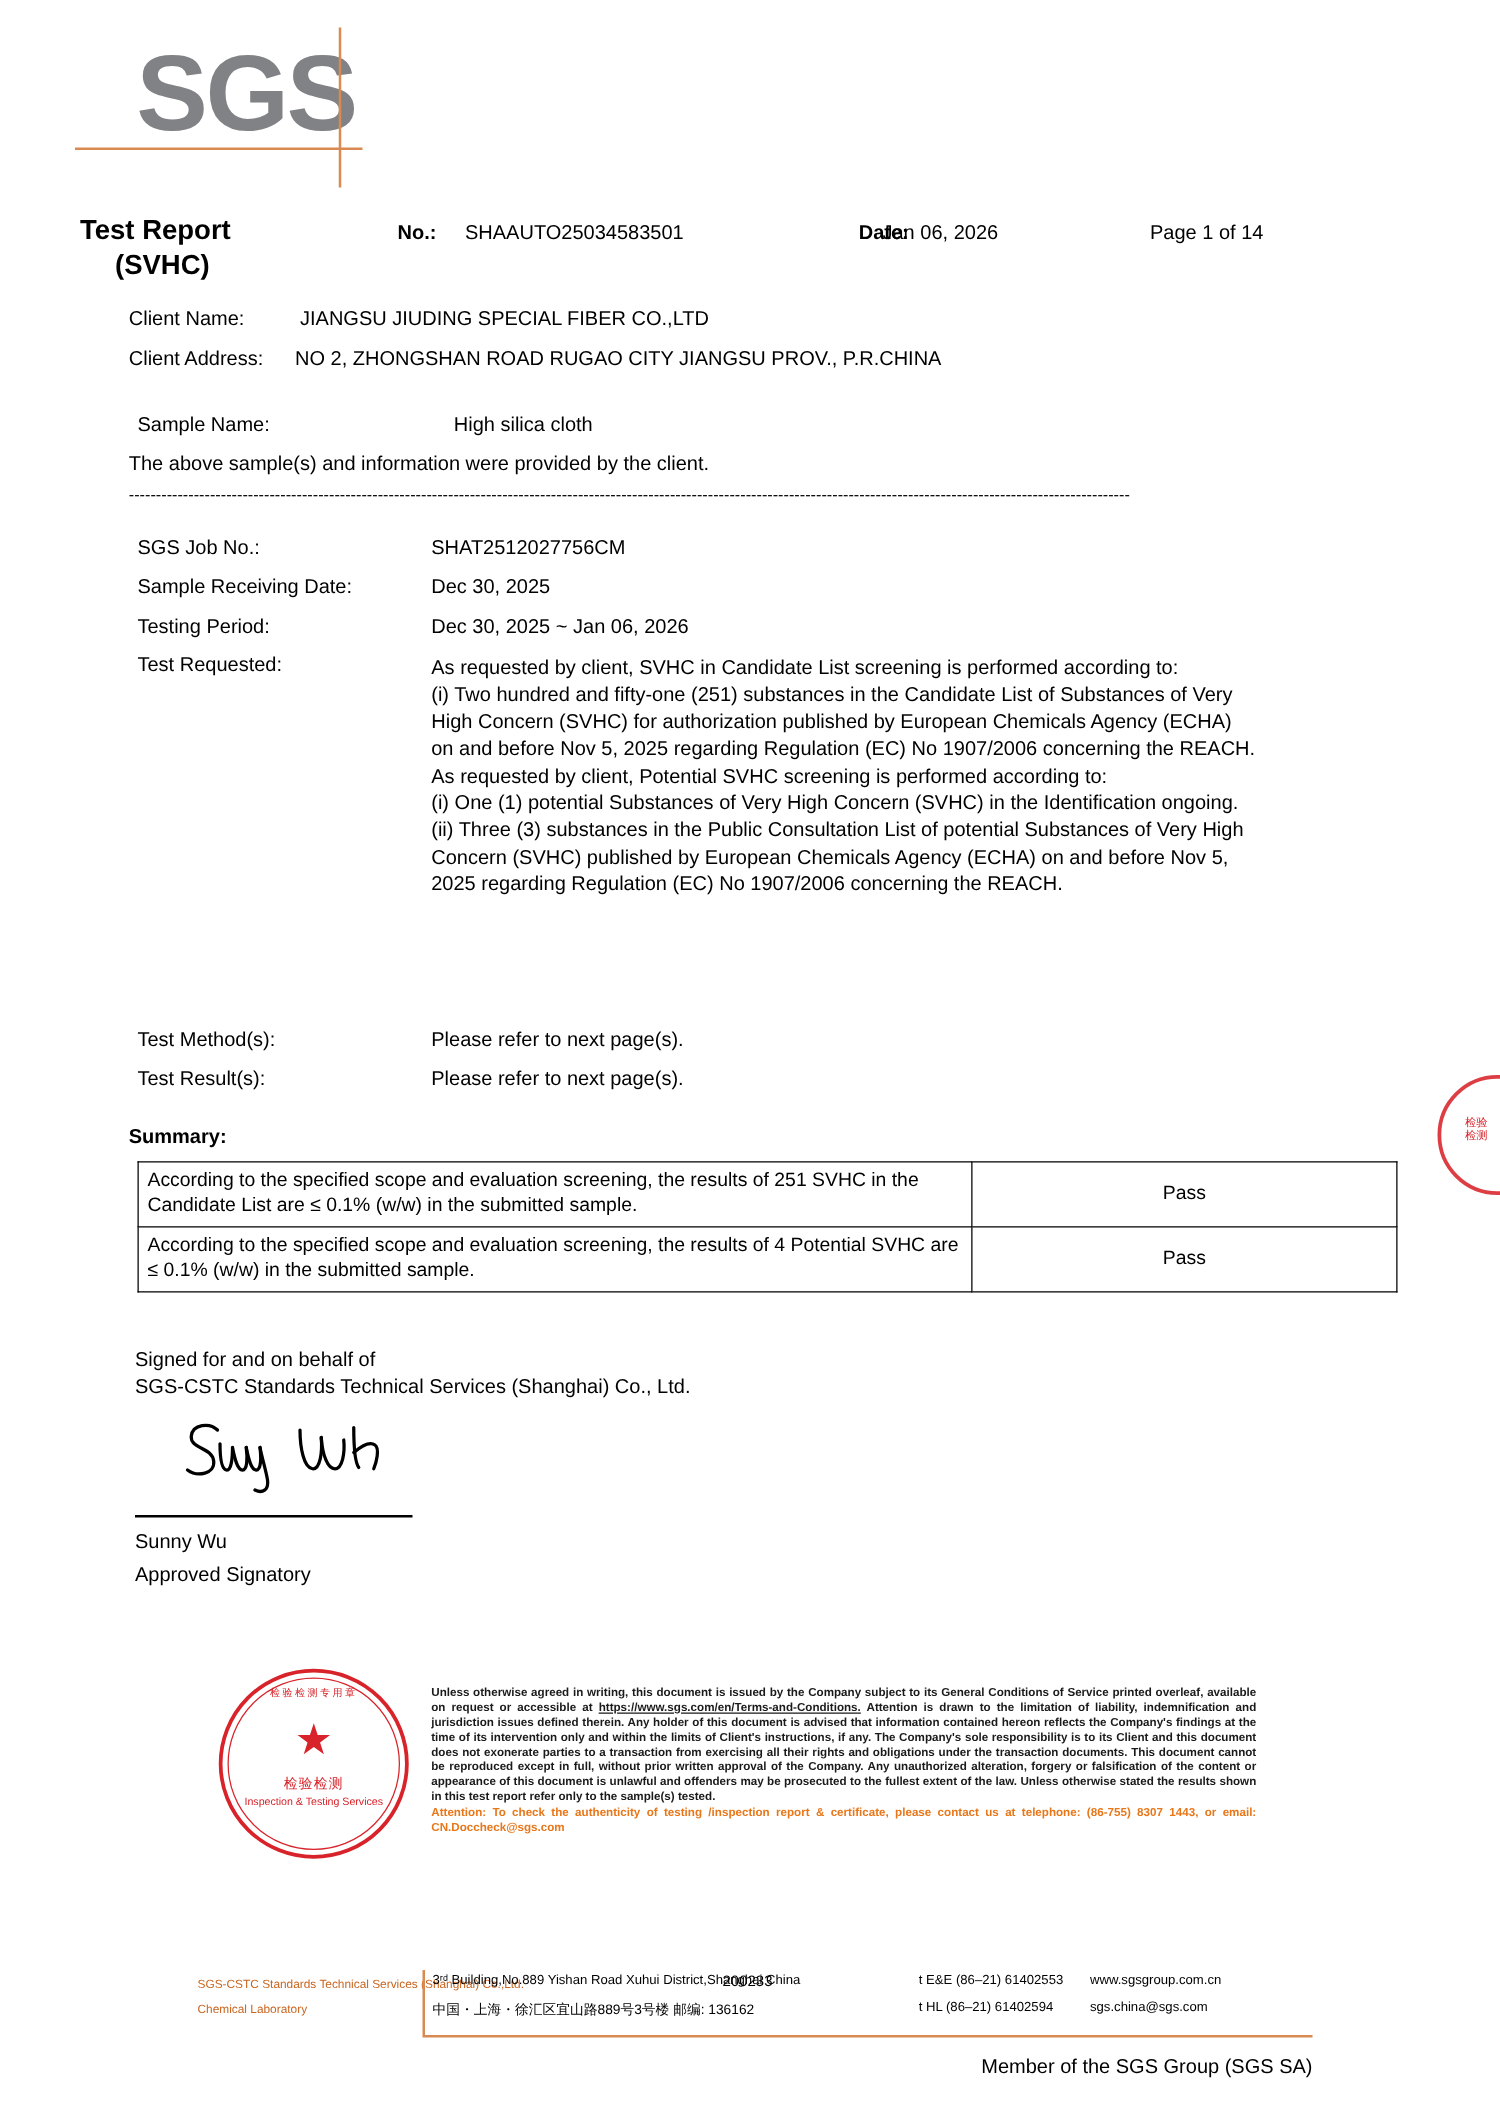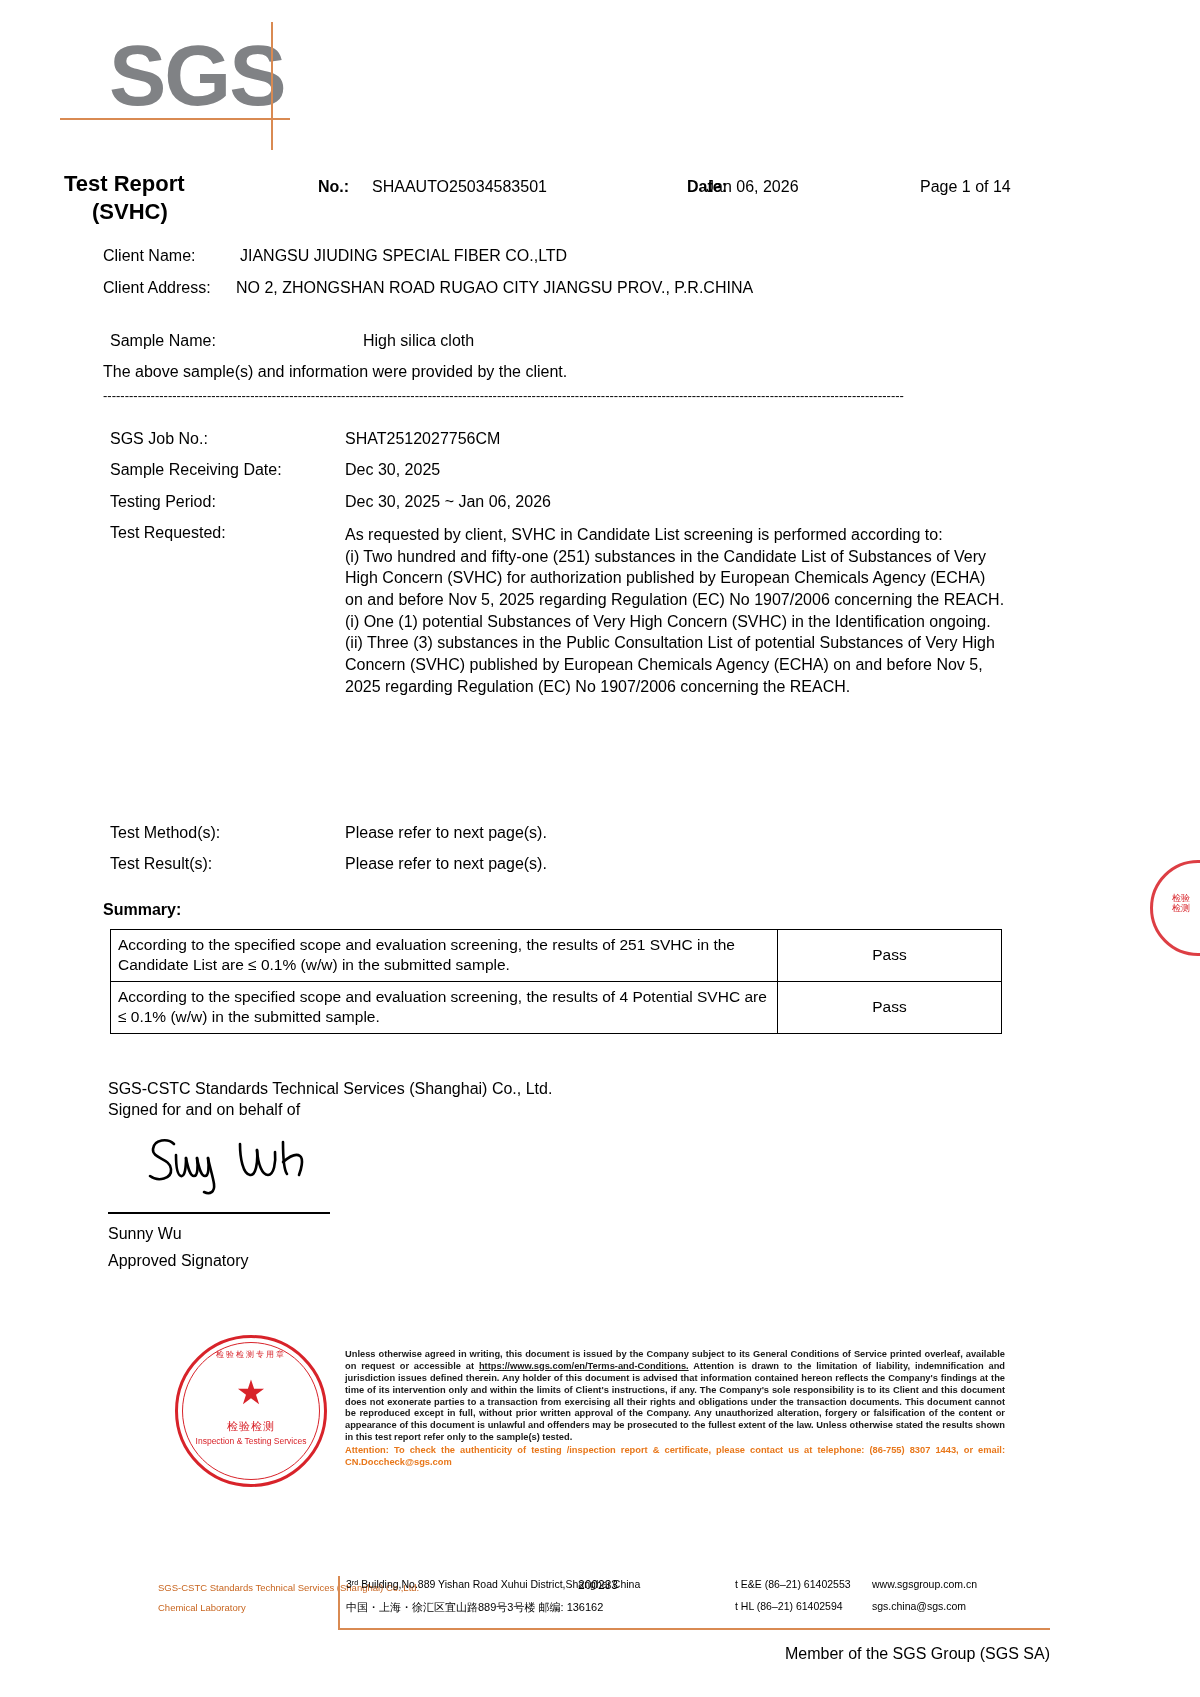--- a/index.html
+++ b/index.html
@@ -93,21 +93,21 @@
   .tr-v { left: 345px; top: 855px; }
 
   .summary-h {
     position: absolute; left: 103px; top: 901px;
     font-size: 16px; font-weight: bold;
   }
 
   
   .sum-table {
     position: absolute; left: 110px; top: 929px;
-    width: 892px;
+    width: 1008px;
     border-collapse: collapse;
   }
   .sum-table td {
     border: 1px solid #000;
     font-size: 15.5px;
     line-height: 1.32;
     padding: 5px 7px;
     vertical-align: middle;
   }
   .sum-table td.desc { width: 667px; }
@@ -253,20 +253,21 @@
 <div class="val job-v">SHAT2512027756CM</div>
 <div class="lbl recv-l">Sample Receiving Date:</div>
 <div class="val recv-v">Dec 30, 2025</div>
 <div class="lbl per-l">Testing Period:</div>
 <div class="val per-v">Dec 30, 2025 ~ Jan 06, 2026</div>
 <div class="lbl req-l">Test Requested:</div>
 
 <div class="req-v" id="requested-body">
     <p>As requested by client, SVHC in Candidate List screening is performed according to:</p>
     <p>(i) Two hundred and fifty-one (251) substances in the Candidate List of Substances of Very High Concern (SVHC) for authorization published by European Chemicals Agency (ECHA) on and before Nov 5, 2025 regarding Regulation (EC) No 1907/2006 concerning the REACH.</p>
+    <p>As requested by client, Potential SVHC screening is performed according to:</p>
     <p>(i) One (1) potential Substances of Very High Concern (SVHC) in the Identification ongoing.</p>
     <p>(ii) Three (3) substances in the Public Consultation List of potential Substances of Very High Concern (SVHC) published by European Chemicals Agency (ECHA) on and before Nov 5, 2025 regarding Regulation (EC) No 1907/2006 concerning the REACH.</p>
   </div>
 
 <div class="lbl tm-l">Test Method(s):</div>
 <div class="val tm-v">Please refer to next page(s).</div>
 <div class="lbl tr-l">Test Result(s):</div>
 <div class="val tr-v">Please refer to next page(s).</div>
 
 <div class="summary-h">Summary:</div>
@@ -280,22 +281,22 @@
         <td class="desc">According to the specified scope and evaluation screening, the results of 4 Potential SVHC are ≤ 0.1% (w/w) in the submitted sample.</td>
         <td class="res">Pass</td>
       </tr>
     </tbody>
 </table>
 
 <div class="side-seal"></div>
 <div class="side-seal-tx">检验检测</div>
 
 <div class="sig-lines">
+  <div>Signed for and on behalf of</div>
   <div>SGS-CSTC Standards Technical Services (Shanghai) Co., Ltd.</div>
-  <div>Signed for and on behalf of</div>
 </div>
 
 <svg class="sig-img" viewBox="0 0 190 70">
   <g fill="none" stroke="#000" stroke-width="2.6" stroke-linecap="round" stroke-linejoin="round">
     <path d="M34 12 C28 6, 14 7, 13 17 C12 27, 30 26, 31 37 C32 47, 18 50, 10 44"></path>
     <path d="M36 23 C36 34, 37 43, 41 44 C45 45, 46 35, 46 26"></path>
     <path d="M46 26 C48 36, 50 44, 54 44 C58 44, 58 34, 57 26"></path>
     <path d="M57 26 C59 36, 61 44, 65 44 C69 44, 69 34, 68 26"></path>
     <path d="M68 26 C70 36, 73 45, 74 52 C75 60, 70 63, 64 60"></path>
     <path d="M100 12 C100 26, 103 42, 110 43 C116 44, 118 30, 117 18"></path>

